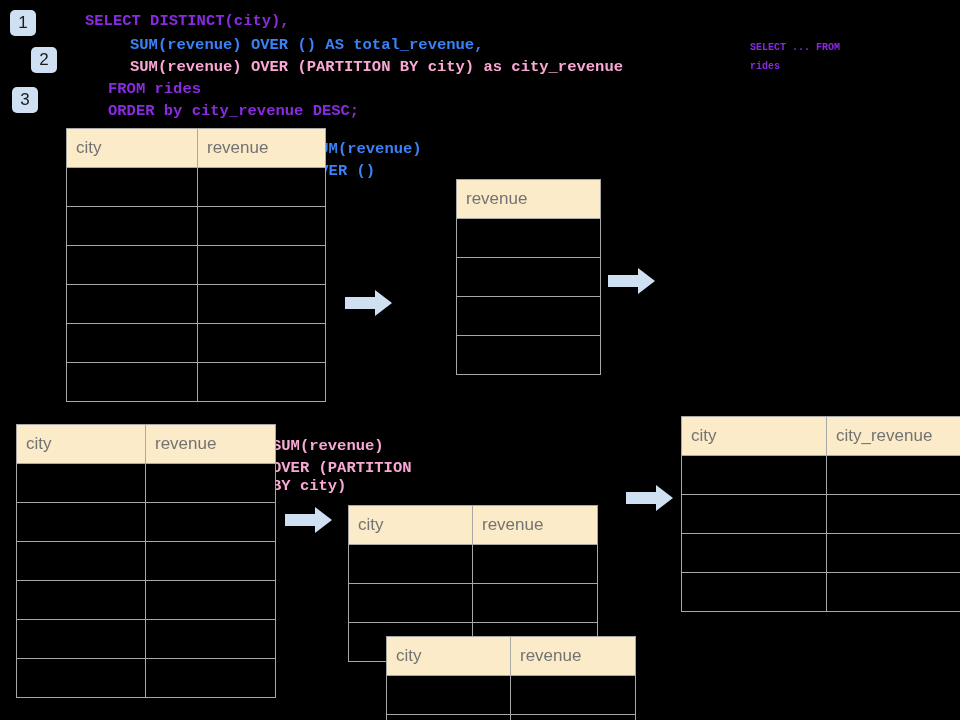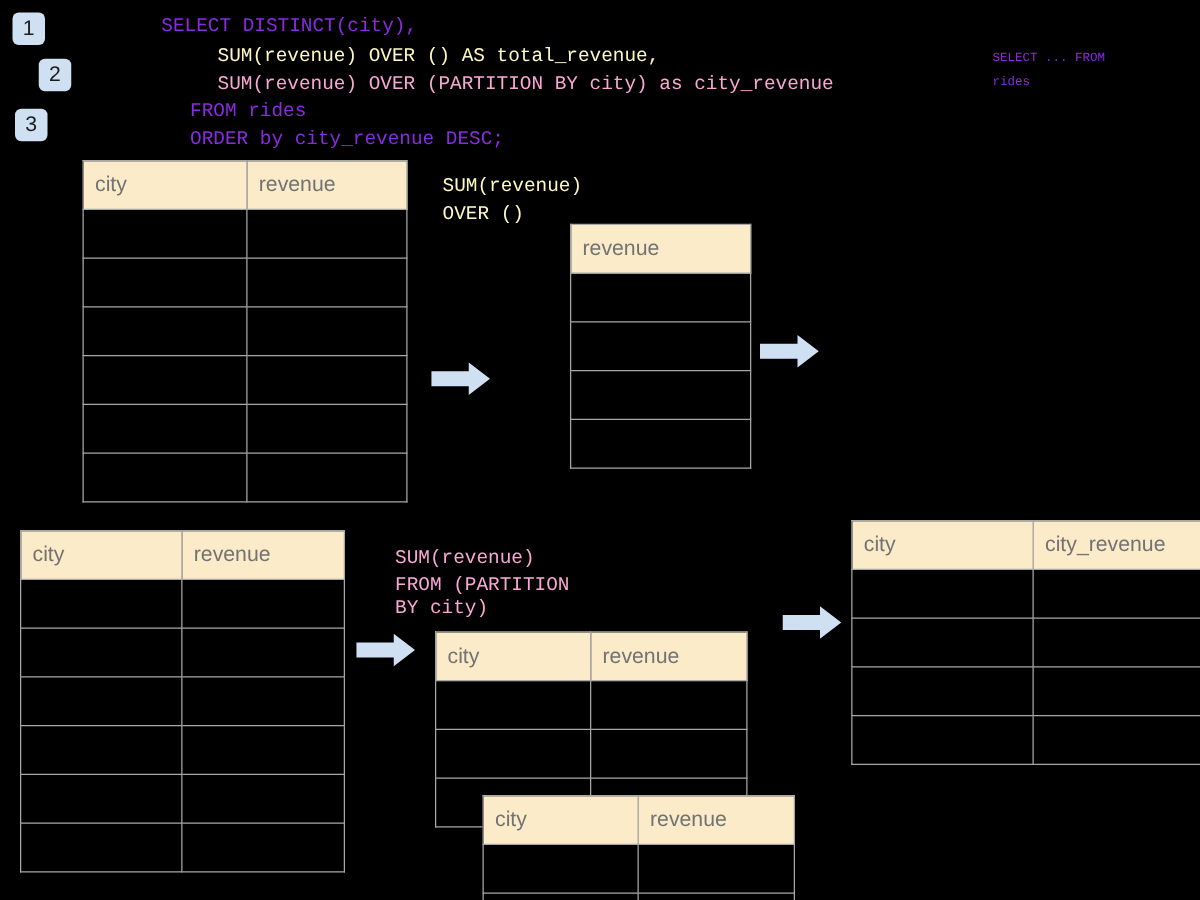--- a/index.html
+++ b/index.html
@@ -20,29 +20,28 @@
     font-size:17px;
     line-height:26px;
     text-align:center;
     width:26px;height:26px;
   }
 
   
   .code{
     position:absolute;
     font-family:"Liberation Mono", monospace;
-    font-weight:normal;
+    font-weight:bold;
     white-space:pre;
     letter-spacing:0px;
-    margin-left:44px;
   }
   .code.big{font-size:15.5px;line-height:21.5px;}
   .code.small{font-size:10px;line-height:19px;}
   .c-purple{color:#8a2be2;}
-  .c-red{color:#fef9c3;}
+  .c-red{color:#3b82f6;}
   .c-green{color:#f9a8d4;}
 
   
   .tbl{
     position:absolute;
     border-collapse:collapse;
     table-layout:fixed;
     background:#000;
   }
   .tbl td{
@@ -82,21 +81,21 @@
   <div class="code big c-purple" style="left:108px;top:79px;">FROM rides</div>
   <div class="code big c-purple" style="left:108px;top:101px;">ORDER by city_revenue DESC;</div>
 
   <div class="code small c-purple" style="left:750px;top:38px;">SELECT ... FROM</div>
   <div class="code small c-purple" style="left:750px;top:57px;text-align:center;">rides</div>
 
   <div class="code big c-red" style="left:310px;top:139px;">SUM(revenue)</div>
   <div class="code big c-red" style="left:310px;top:161px;">OVER ()</div>
 
   <div class="code big c-green" style="left:272px;top:436px;">SUM(revenue)</div>
-  <div class="code big c-green" style="left:272px;top:458px;">FROM (PARTITION</div>
+  <div class="code big c-green" style="left:272px;top:458px;">OVER (PARTITION</div>
   <div class="code big c-green" style="left:272px;top:476px;">BY city)</div>
 
   <table class="tbl" style="left:66px;top:128px;width:239px;">
     <thead>
       <tr>
         <th style="width:121px;">city</th>
         <th style="width:118px;">revenue</th>
       </tr>
     </thead>
     <tbody>

